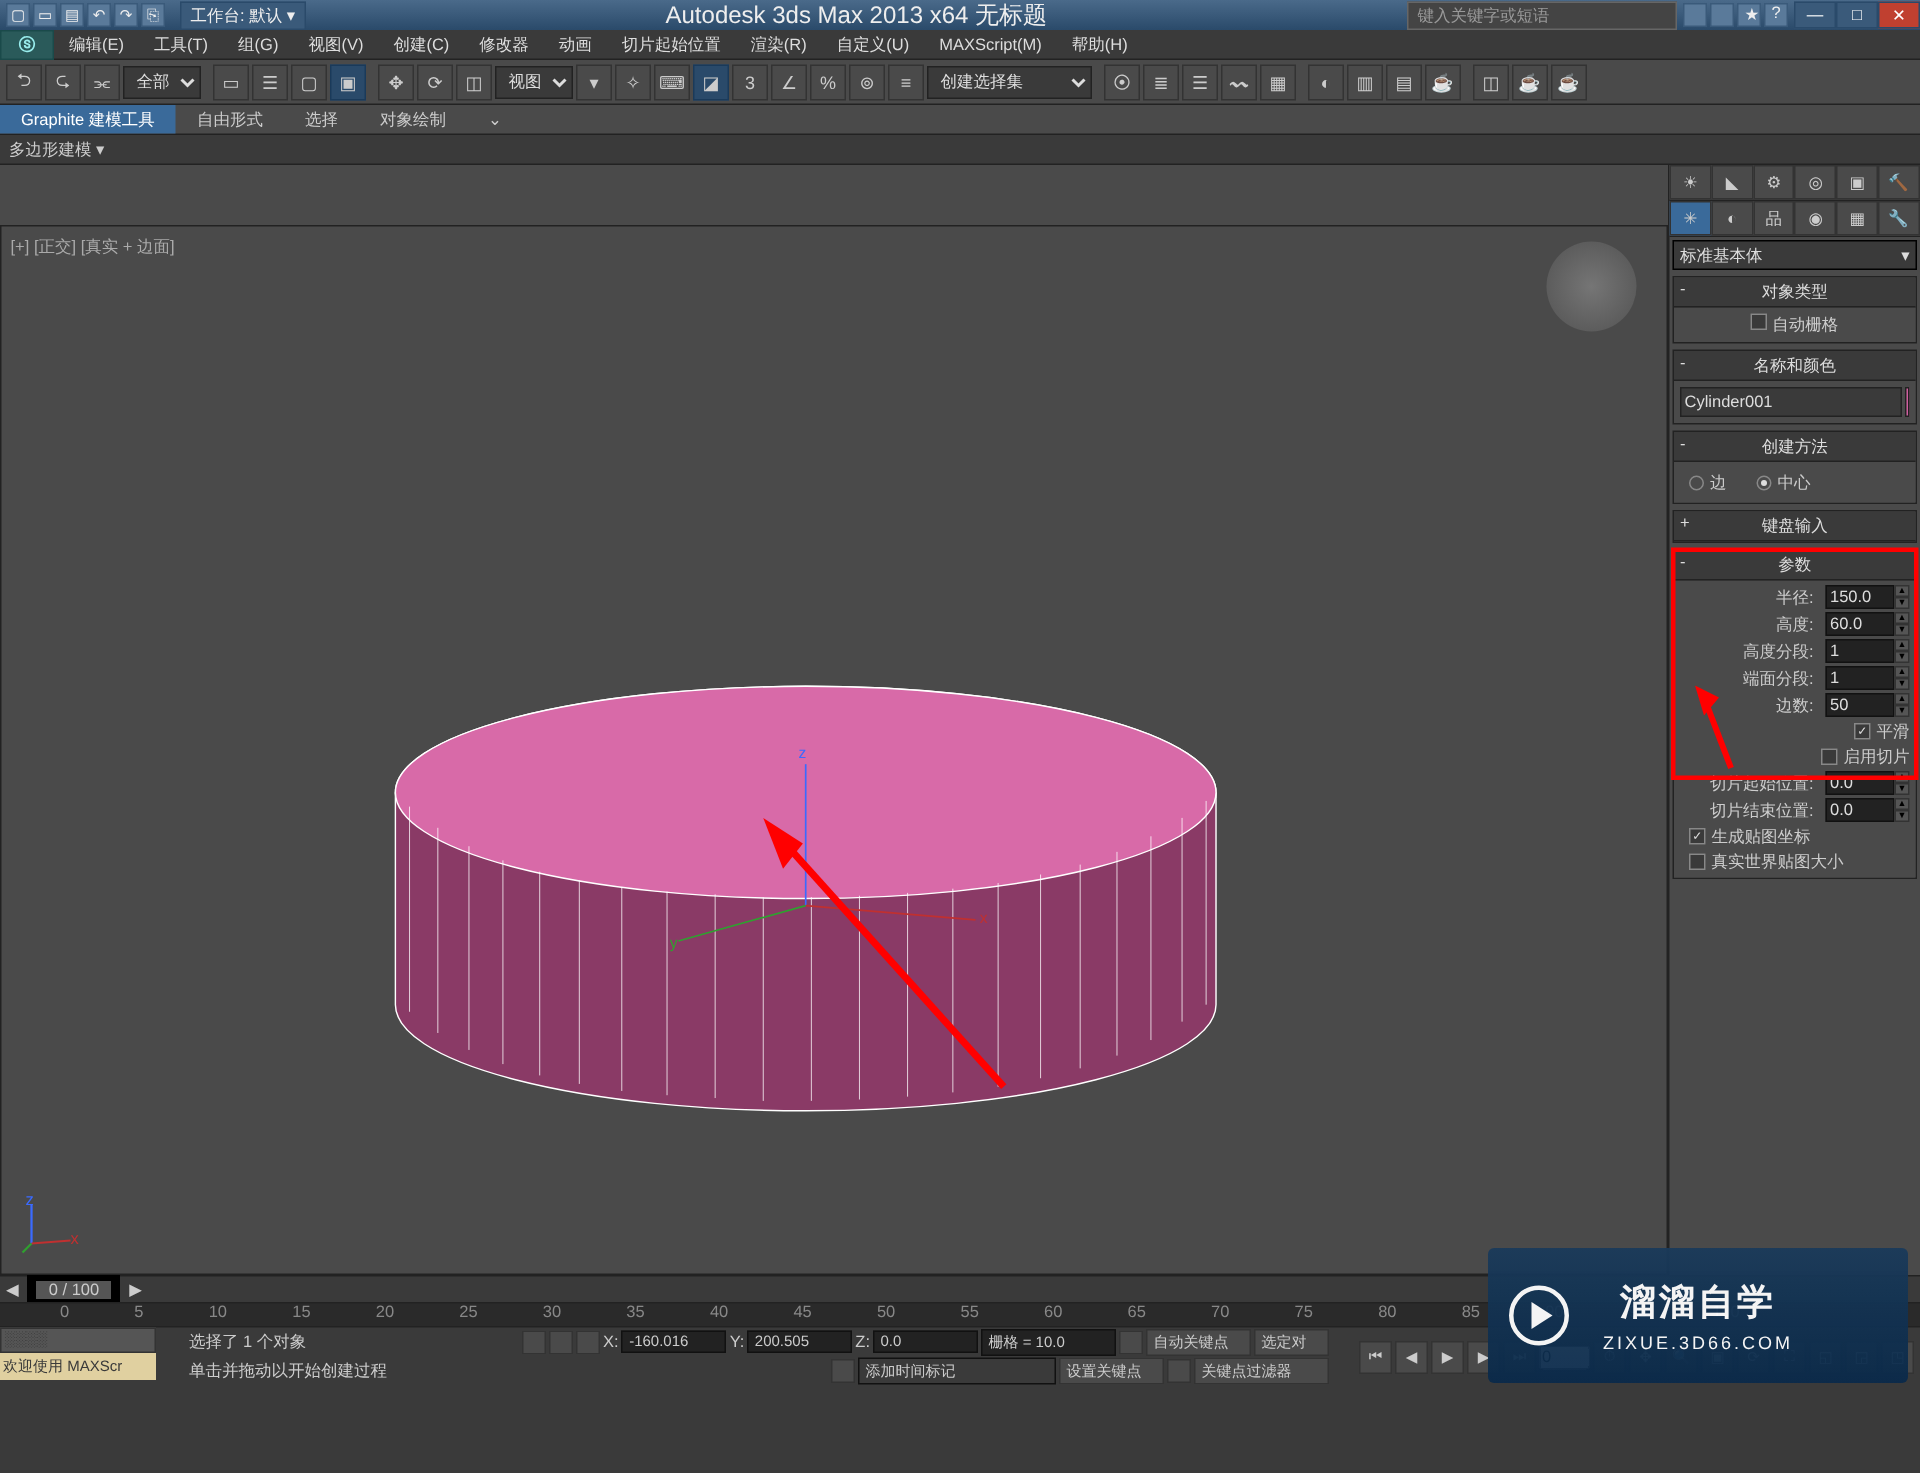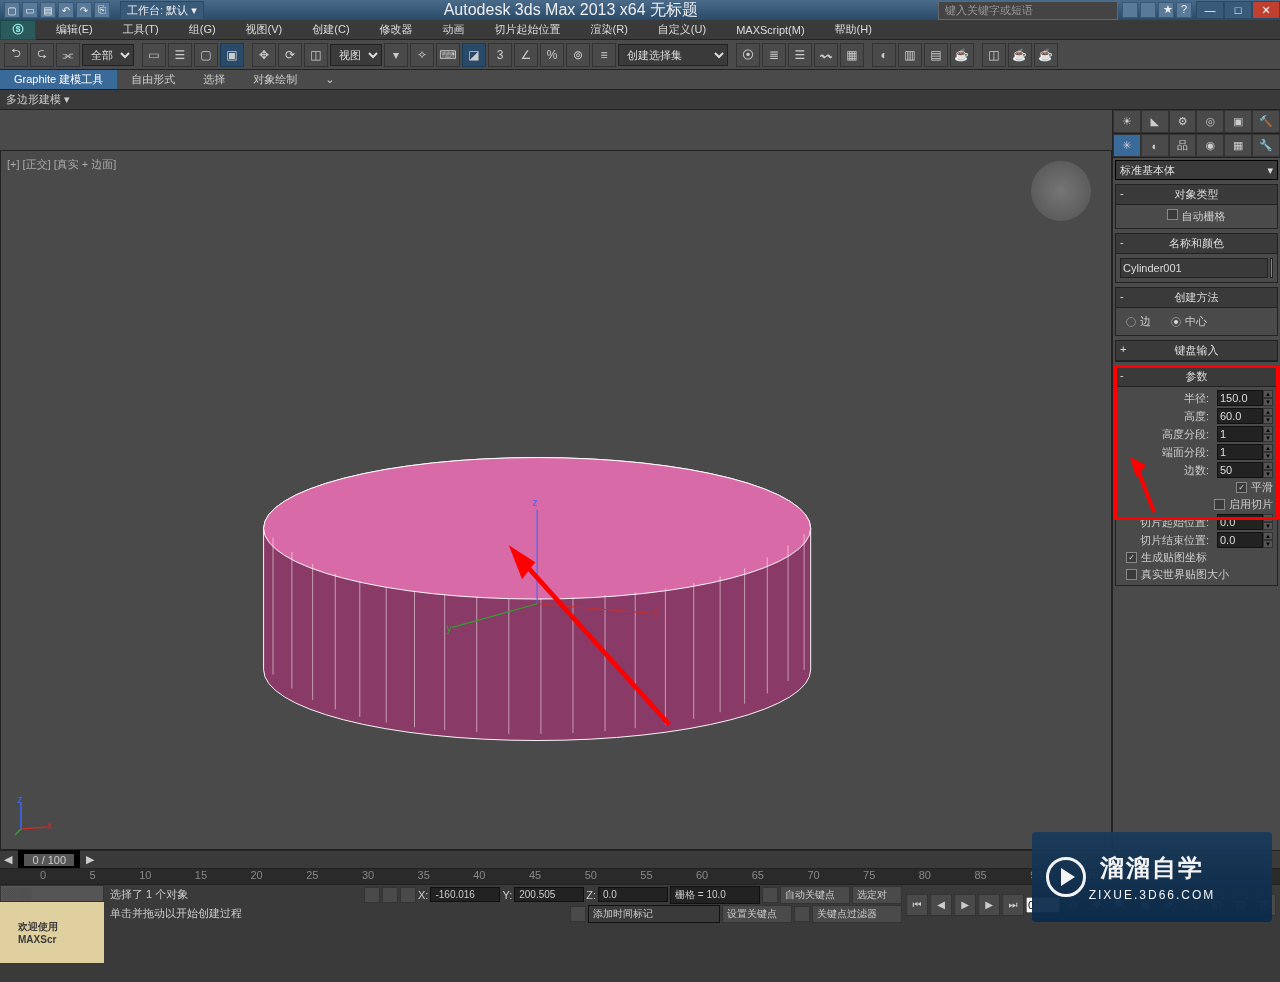--- a/index.html
+++ b/index.html
@@ -9,21 +9,21 @@
 .titlebar .qat span { width:16px; height:16px; background:#5a7a9a; border:1px solid #3a5a7a; display:inline-flex; align-items:center; justify-content:center; font-size:10px; }
 .titlebar .workspace { margin-left:6px; background:#3a5a7a; padding:1px 6px; border:1px solid #2a4a6a; }
 .titlebar .apptitle { flex:1; text-align:center; font-size:16px; }
 .titlebar .search { background:#444; border:1px solid #666; padding:1px 6px; color:#999; width:180px; }
 .titlebar .rqat { display:flex; gap:2px; padding:0 4px; }
 .titlebar .winbtns { display:flex; }
 .titlebar .winbtns span { width:28px; height:18px; background:#3a5a7a; border:1px solid #2a4a6a; display:inline-flex; align-items:center; justify-content:center; color:#fff; }
 .titlebar .winbtns .close { background:#c04030; }
 .menubar { height:20px; background:#3a3a3a; display:flex; align-items:center; border-bottom:1px solid #222; }
 .menubar .mlogo { width:36px; height:20px; background:#2a5a5a; border:1px solid #1a4a4a; display:flex; align-items:center; justify-content:center; color:#9ee; font-weight:bold; }
-.menubar .mitem { padding:2px 10px; color:#ddd;margin-left:10px; }
+.menubar .mitem { padding:2px 10px; color:#ddd; }
 .toolbar { height:30px; background:#4a4a4a; border-bottom:1px solid #222; display:flex; align-items:center; gap:2px; padding:0 4px; }
 .tbtn { width:24px; height:24px; background:#4a4a4a; border:1px solid #333; display:inline-flex; align-items:center; justify-content:center; color:#ccc; font-size:12px; }
 .tbtn.active { background:#2a4a6a; border-color:#1a3a5a; }
 .tsel { height:22px; background:#3a3a3a; border:1px solid #222; color:#ddd; padding:0 4px; }
 .tsep { width:4px; }
 .ribbonbar { height:20px; background:#4a4a4a; border-bottom:1px solid #222; display:flex; align-items:center; }
 .ribbonbar .rtab { padding:2px 14px; color:#ccc; }
 .ribbonbar .rtab.active { background:#3a6a9a; color:#fff; }
 .ribbonrow { height:20px; background:#3a3a3a; border-bottom:1px solid #222; color:#ccc; padding:2px 6px; }
 .mainarea { height:740px; display:flex; background:#4a4a4a; }
@@ -62,30 +62,30 @@
 .chkrow { display:flex; align-items:center; gap:4px; padding:1px 2px; color:#ccc; justify-content:flex-end; }
 .chkrow.left { justify-content:flex-start; padding-left:8px; }
 .chk { width:11px; height:11px; border:1px solid #888; background:#3a3a3a; display:inline-flex; align-items:center; justify-content:center; font-size:8px; color:#ddd; }
 .redbox { position:absolute; border:3px solid red; pointer-events:none; }
 .timeslider { height:18px; background:#3a3a3a; border-top:1px solid #222; display:flex; align-items:center; color:#ccc; padding:0 4px; gap:6px; }
 .trackbar { height:16px; background:#2a2a2a; border-top:1px solid #222; position:relative; }
 .trackbar .ticks { position:absolute; top:0; left:40px; right:120px; height:100%; display:flex; justify-content:space-between; color:#888; font-size:9px; }
 .statusbar { height:40px; background:#3a3a3a; border-top:1px solid #222; display:flex; }
 .statusbar .sb-left { width:104px; display:flex; flex-direction:column; }
 .statusbar .maxscript { background:#555; border:1px solid #333; color:#333; font-size:10px; padding:2px; }
-.statusbar .welcome { background:#e0d0a0; color:#3a3a3a; padding:18px; font-size:10px;font-weight:bold; }
+.statusbar .welcome { background:#e0d0a0; color:#3a3a3a; padding:2px; font-size:10px; }
 .statusbar .sb-mid { flex:1; display:flex; flex-direction:column; }
 .statusbar .prompt { color:#ccc; padding:2px 6px; font-size:11px; }
-.statusbar .coords { display:flex; gap:2px; align-items:center; padding:0 0; }
+.statusbar .coords { display:flex; gap:2px; align-items:center; padding:0 16px; }
 .statusbar .coords .cbox { background:#222; border:1px solid #111; color:#ccc; padding:1px 4px; width:70px; font-size:10px; }
 .statusbar .coords .clab { color:#ccc; }
 .statusbar .coords .lockicn { width:16px; height:16px; border:1px solid #333; background:#4a4a4a; }
 .statusbar .sb-right { display:flex; align-items:center; gap:2px; padding:0 4px; }
 .playbtn { width:22px; height:22px; background:#4a4a4a; border:1px solid #333; color:#ccc; display:inline-flex; align-items:center; justify-content:center; font-size:10px; }
-.watermark { position:absolute; right:8px; bottom:60px; width:240px; height:90px; background:linear-gradient(#1a3a5a,#0a2a4a); color:#fff; display:flex; align-items:center; justify-content:center; flex-direction:column; gap:4px; border-radius:4px; opacity:.95; }
+.watermark { position:absolute; right:8px; bottom:60px; width:280px; height:90px; background:linear-gradient(#1a3a5a,#0a2a4a); color:#fff; display:flex; align-items:center; justify-content:center; flex-direction:column; gap:4px; border-radius:4px; opacity:.95; }
 .watermark .big { font-size:24px; font-weight:bold; letter-spacing:2px; }
 .watermark .small { font-size:12px; letter-spacing:2px; }
 .watermark .play { position:absolute; left:14px; width:40px; height:40px; border:3px solid #fff; border-radius:50%; display:flex; align-items:center; justify-content:center; }
 .watermark .play::after { content:""; border-left:14px solid #fff; border-top:9px solid transparent; border-bottom:9px solid transparent; margin-left:4px; }
 </style>
 </head>
 <body>
 
 <div class="titlebar">
   <div class="qat">

